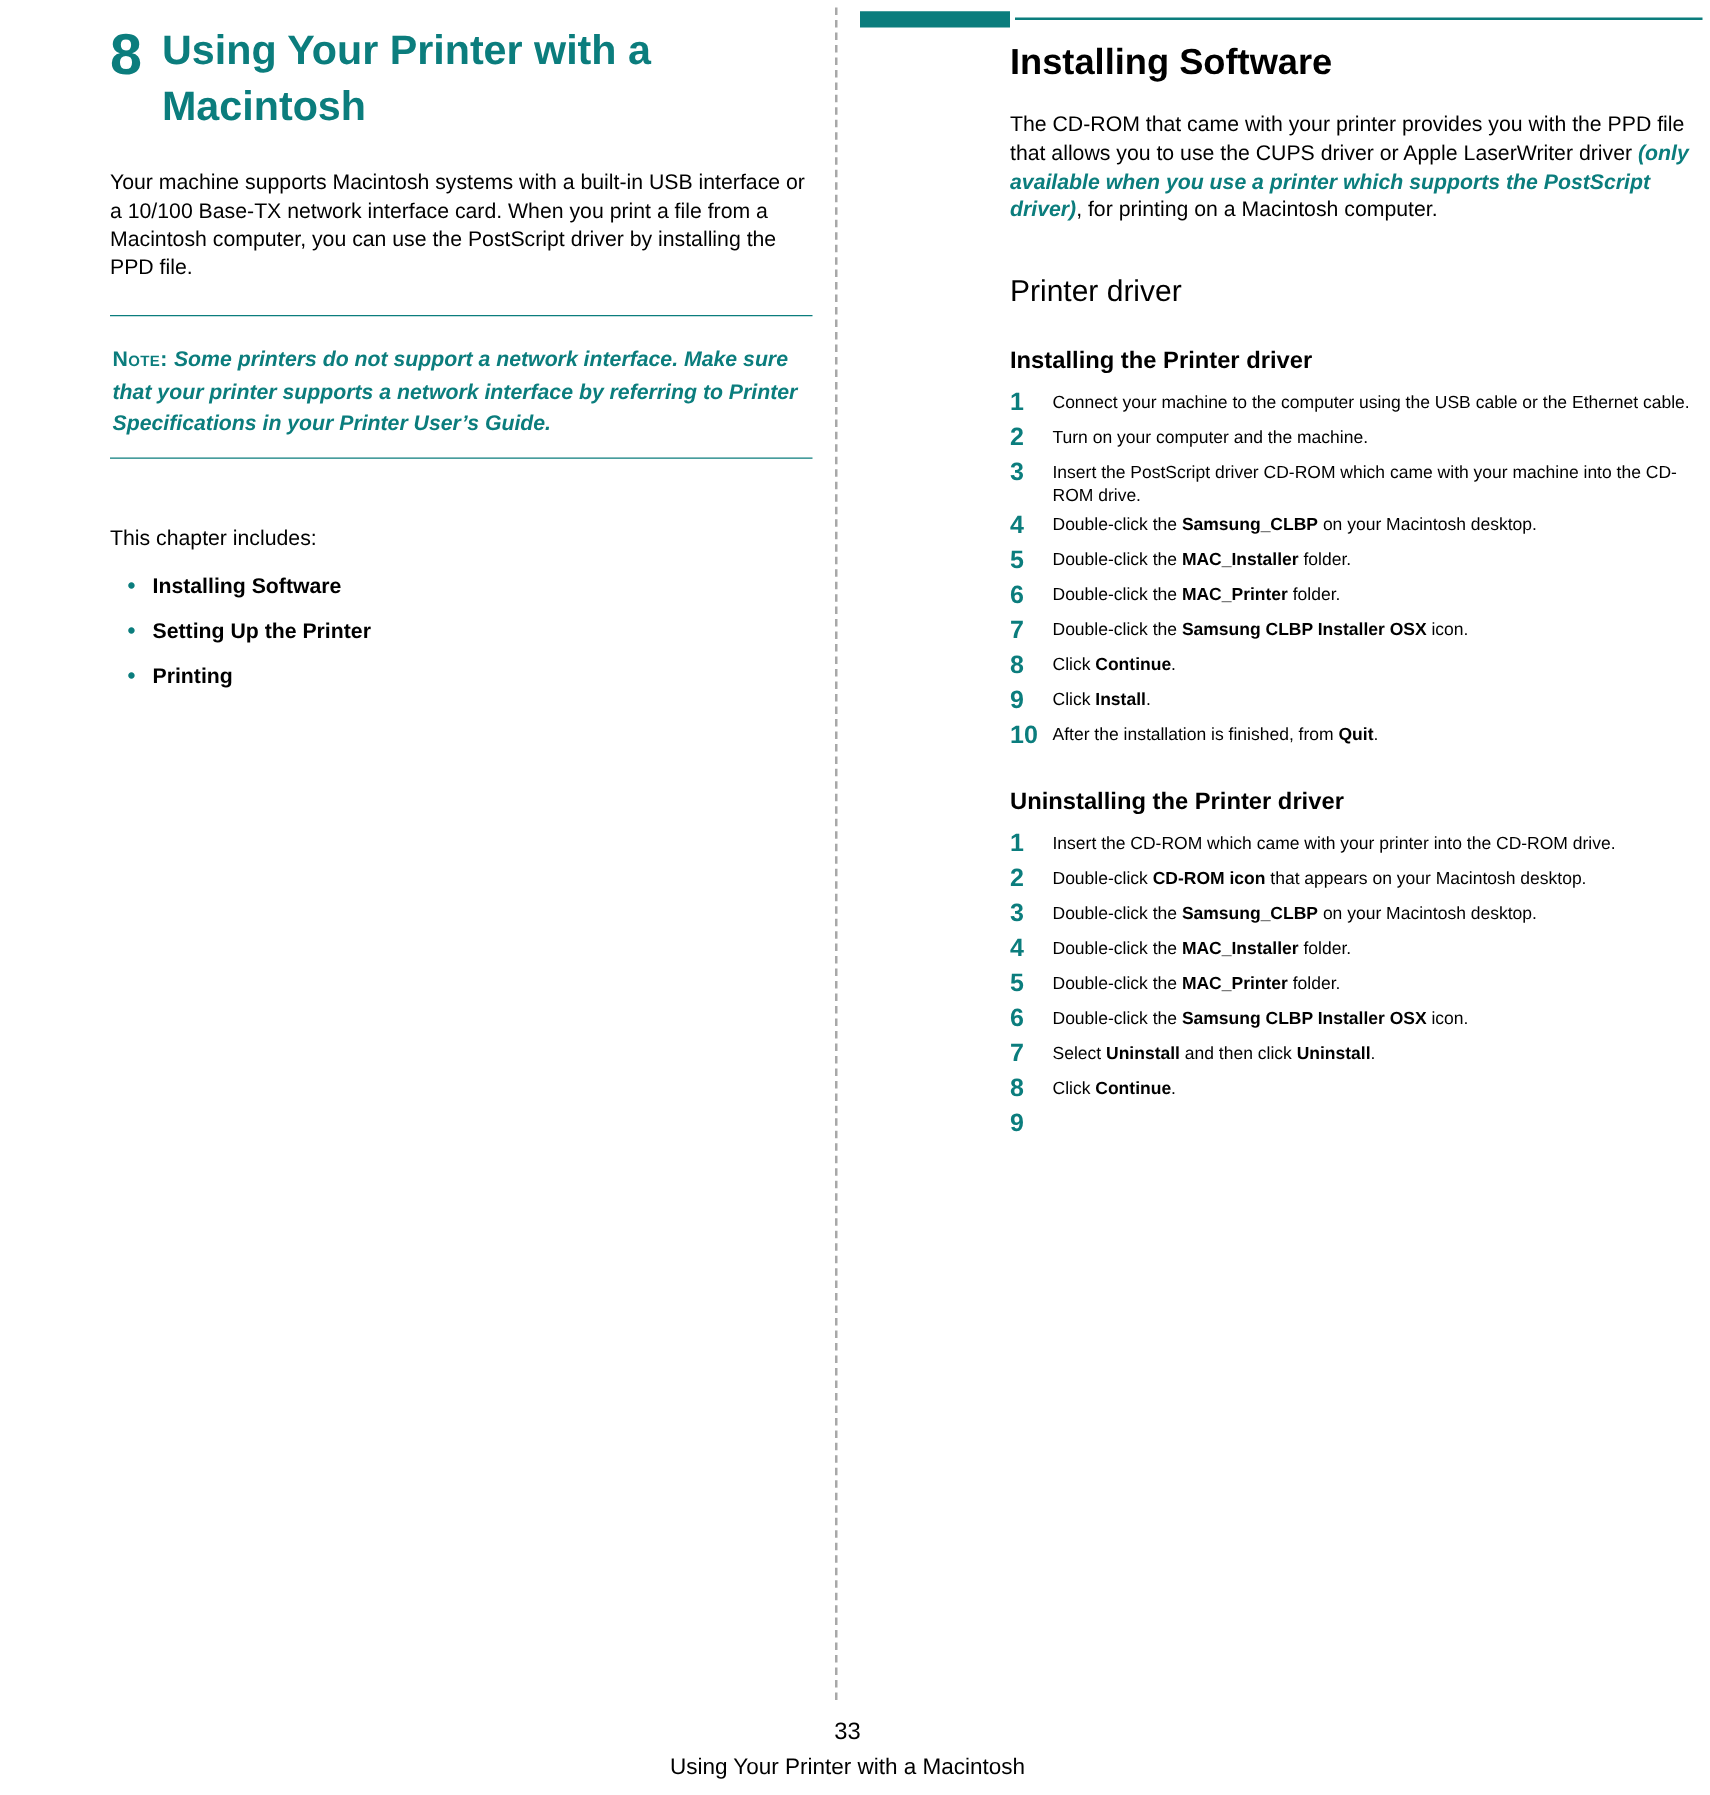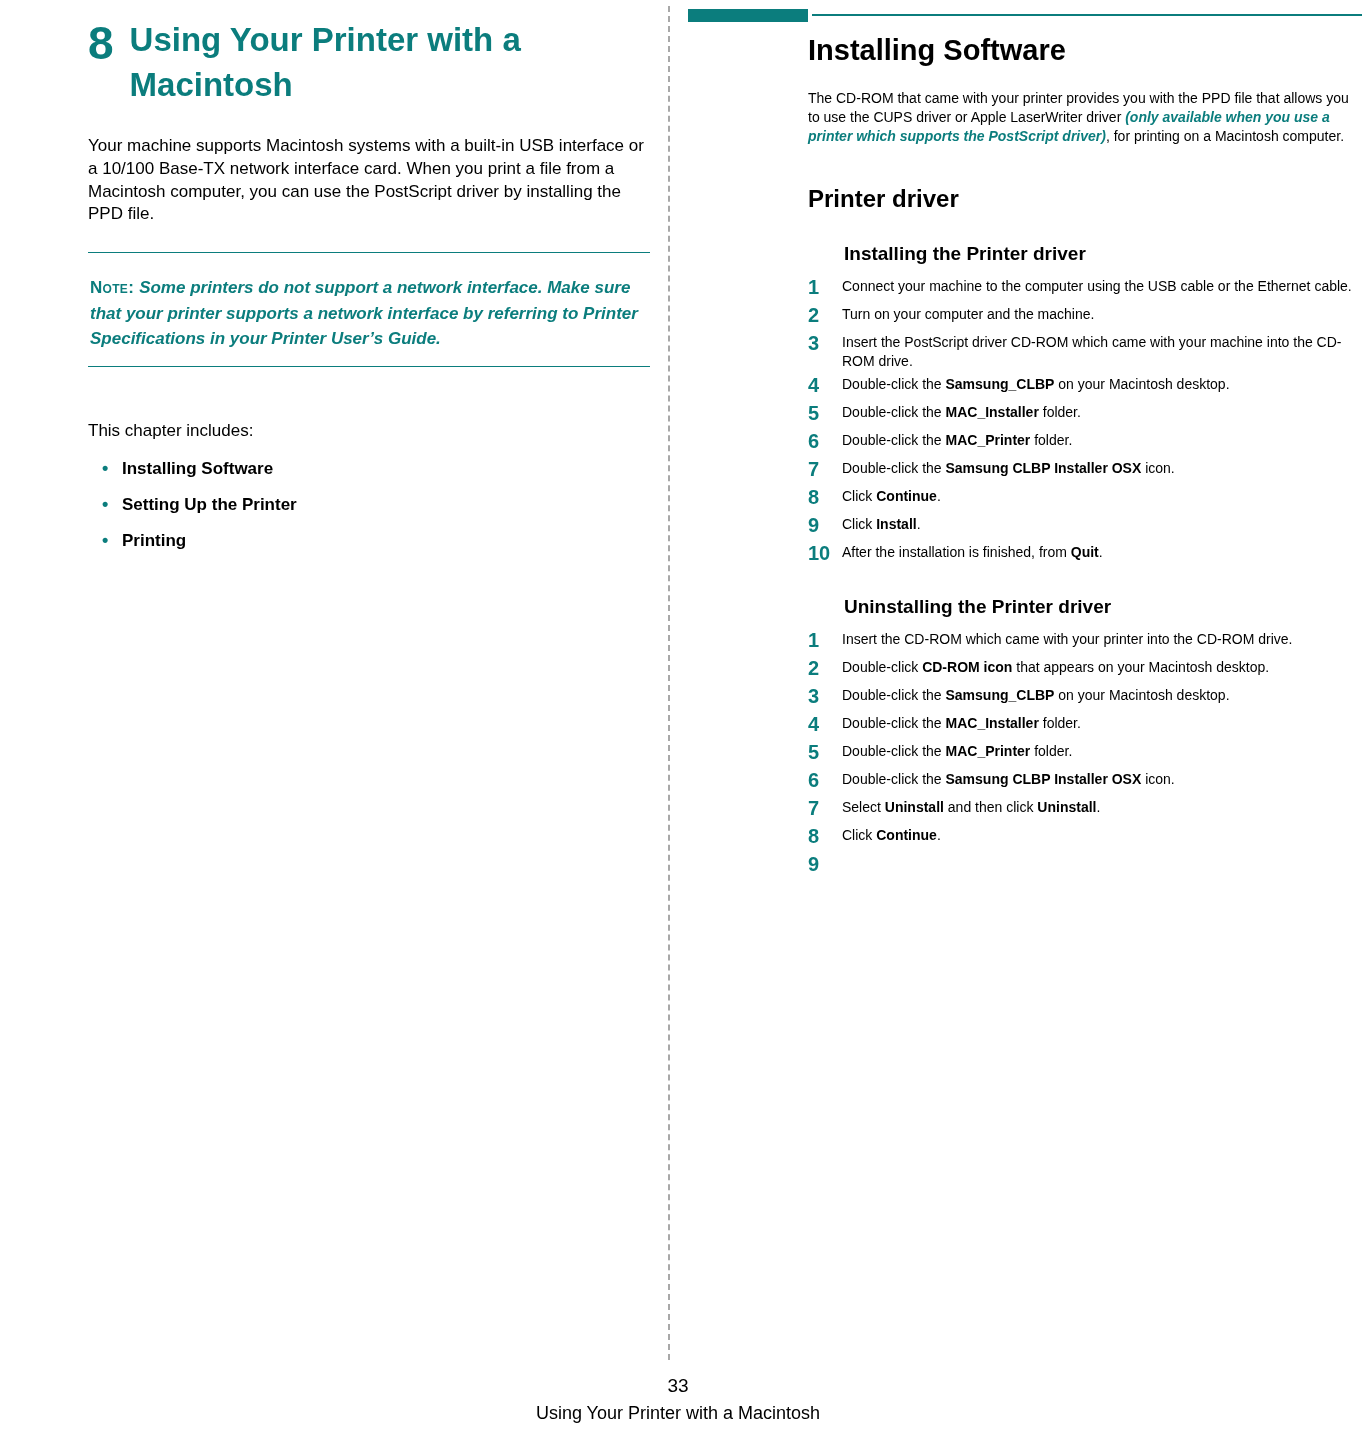--- a/index.html
+++ b/index.html
@@ -60,23 +60,23 @@
   .top-bar{
     position:absolute;left:688px;top:8px;right:6px;
     display:flex;align-items:center;height:14px;
   }
   .top-bar .thick{flex:0 0 120px;height:13px;background:var(--accent);}
   .top-bar .thin{flex:1 1 auto;height:2px;background:var(--accent);margin-left:4px;}
 
   
   .right-col{position:absolute;left:808px;top:22px;width:556px;}
   .section-title{font-size:29px;font-weight:bold;margin:12px 0 0 0;}
-  .right-intro{margin-top:22px;font-size:14px;line-height:1.34;}
-  .h-printer-driver{font-size:24px;font-weight:bold;margin-top:40px;}
-  .sub-heading{font-size:19px;font-weight:bold;margin-top:30px;margin-bottom:10px;margin-left:36px;}
+  .right-intro{margin-top:22px;font-size:17px;line-height:1.34;}
+  .h-printer-driver{font-size:24px;font-weight:normal;margin-top:40px;}
+  .sub-heading{font-size:19px;font-weight:bold;margin-top:30px;margin-bottom:10px;}
   .steps{margin-top:2px;}
   .step{display:flex;margin-bottom:3px;}
   .step-num{
     flex:0 0 34px;color:var(--accent);
     font-weight:bold;font-size:20px;line-height:1.25;
   }
   .step-body{font-size:14px;line-height:1.32;padding-top:2px;}
 
   
   .footer{position:absolute;left:0;right:12px;bottom:12px;text-align:center;}

